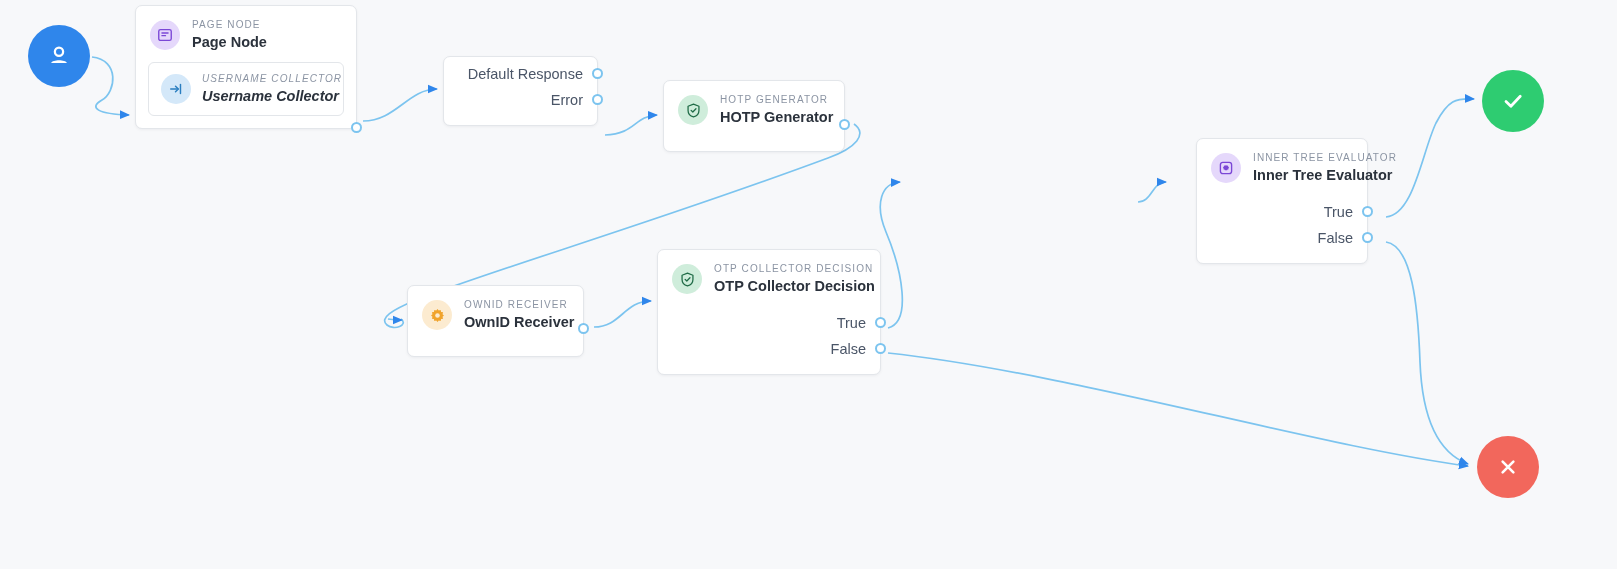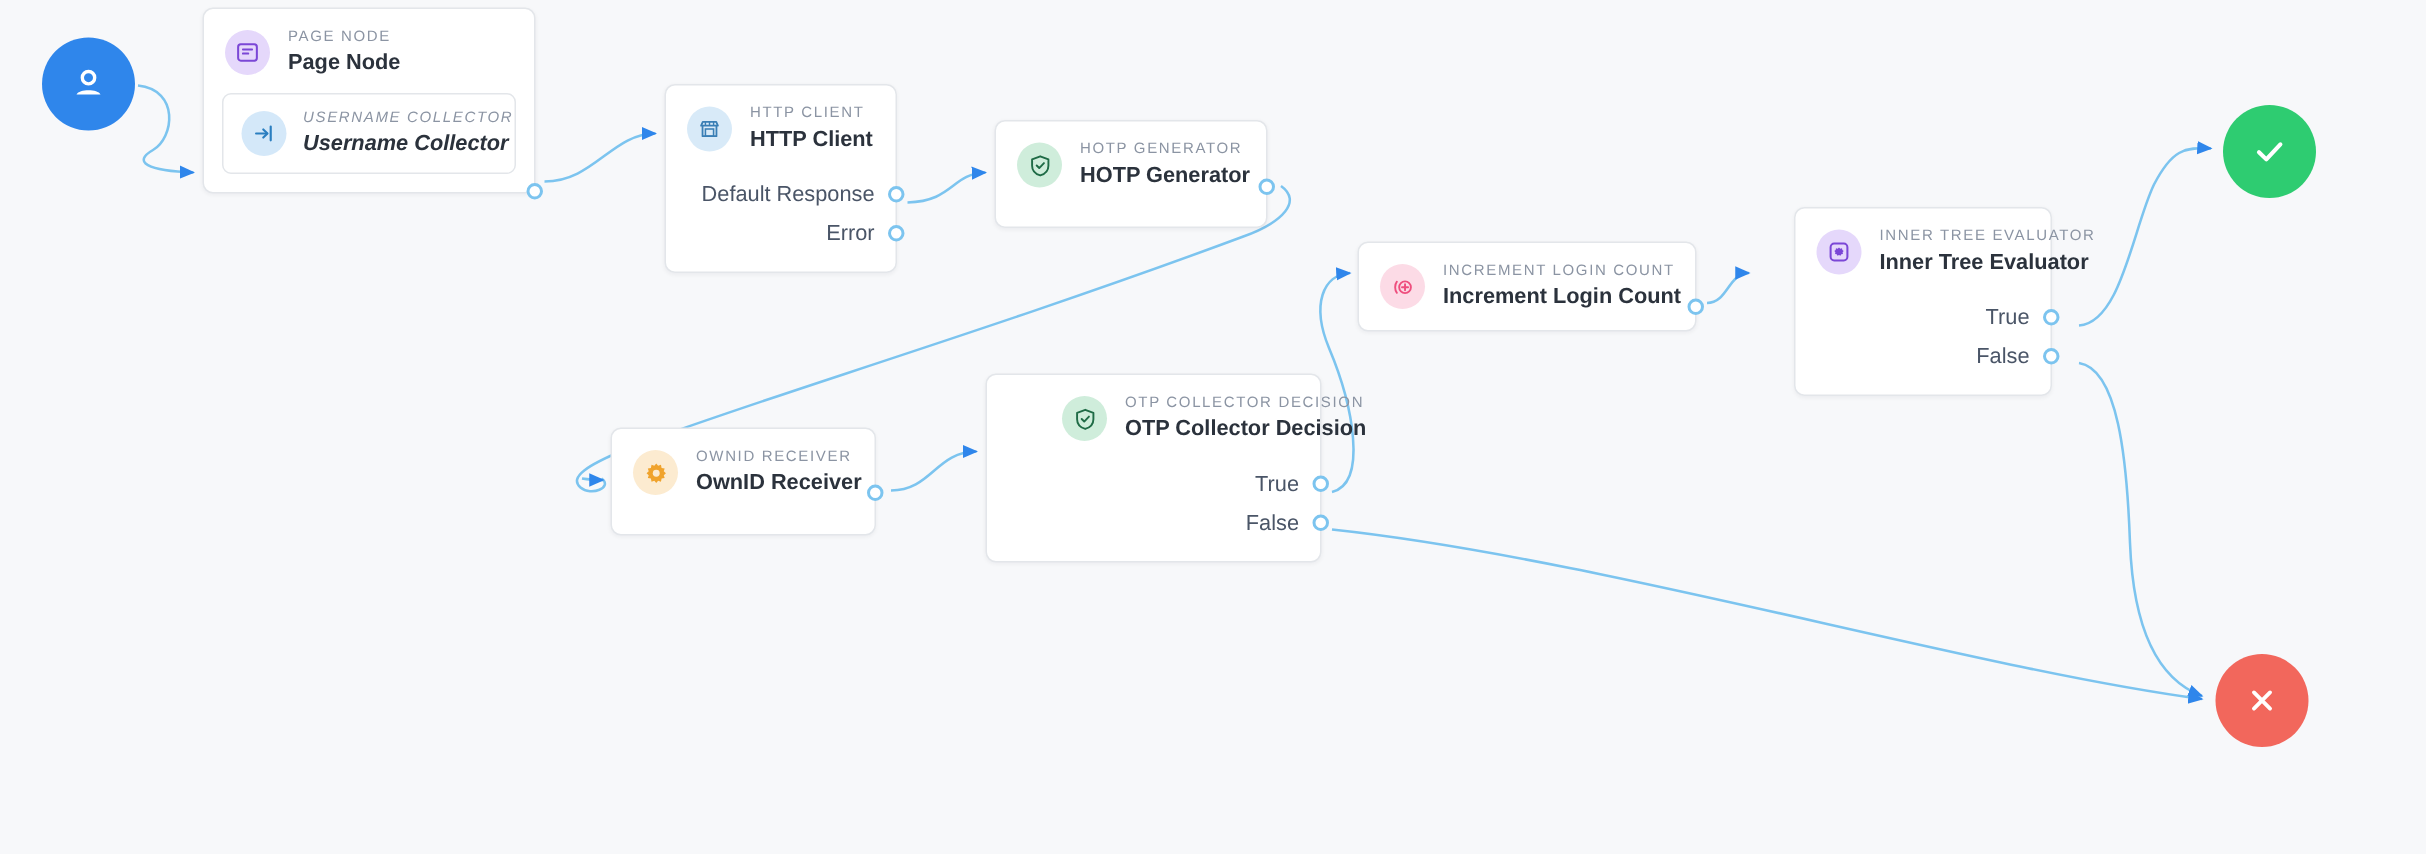--- a/index.html
+++ b/index.html
@@ -201,34 +201,20 @@
       <span class="head-text">
         <span class="kicker">USERNAME COLLECTOR</span>
         <span class="title">Username Collector</span>
       </span>
     </div>
 
     <div class="port-dot" style="right:-6px; top:116px;"></div>
   </div>
 
   <div class="node" style="left:427px; top:56px; width:155px;">
-    <div class="node-head">
-      <span class="icon-wrap" style="background:#d8eaf8;">
-        <svg width="16" height="16" viewBox="0 0 20 20">
-          <path d="M3 7.2 L4.4 4 H15.6 L17 7.2 Z" fill="none" stroke="#3a7fb5" stroke-width="1.5" stroke-linejoin="round"></path>
-          <path d="M6.6 4 V7.2 M10 4 V7.2 M13.4 4 V7.2" stroke="#3a7fb5" stroke-width="1.2"></path>
-          <path d="M4.2 7.2 V16 H15.8 V7.2" fill="none" stroke="#3a7fb5" stroke-width="1.5" stroke-linejoin="round"></path>
-          <rect x="6.6" y="10" width="6.8" height="6" fill="none" stroke="#3a7fb5" stroke-width="1.3"></rect>
-        </svg>
-      </span>
-      <span class="head-text">
-        <span class="kicker">HTTP CLIENT</span>
-        <span class="title">HTTP Client</span>
-      </span>
-    </div>
     <div class="ports">
       <div class="port-row">
         <span class="port-label">Default Response</span>
         <span class="port-dot" style="right:-20px; top:7px;"></span>
       </div>
       <div class="port-row">
         <span class="port-label">Error</span>
         <span class="port-dot" style="right:-20px; top:7px;"></span>
       </div>
     </div>
@@ -259,21 +245,21 @@
         </svg>
       </span>
       <span class="head-text">
         <span class="kicker">OWNID RECEIVER</span>
         <span class="title">OwnID Receiver</span>
       </span>
     </div>
     <div class="port-dot" style="right:-6px; top:37px;"></div>
   </div>
 
-  <div class="node" style="left:641px; top:249px; width:224px;padding-left:36px;">
+  <div class="node" style="left:641px; top:249px; width:224px;">
     <div class="node-head">
       <span class="icon-wrap" style="background:#cfeddb;">
         <svg width="17" height="17" viewBox="0 0 20 20">
           <path d="M10 2.6 L16.4 5 V10 C16.4 14 13.3 16.6 10 17.6 C6.7 16.6 3.6 14 3.6 10 V5 Z" fill="none" stroke="#1f6b46" stroke-width="1.5" stroke-linejoin="round"></path>
           <path d="M7.2 9.8 L9.2 11.8 L12.9 7.9" fill="none" stroke="#1f6b46" stroke-width="1.5" stroke-linecap="round" stroke-linejoin="round"></path>
         </svg>
       </span>
       <span class="head-text">
         <span class="kicker">OTP COLLECTOR DECISION</span>
         <span class="title">OTP Collector Decision</span>
@@ -284,36 +270,20 @@
         <span class="port-label">True</span>
         <span class="port-dot" style="right:-20px; top:7px;"></span>
       </div>
       <div class="port-row">
         <span class="port-label">False</span>
         <span class="port-dot" style="right:-20px; top:7px;"></span>
       </div>
     </div>
   </div>
 
-  <div class="node" style="left:889px; top:161px; width:226px;">
-    <div class="node-head" style="padding-bottom:12px;">
-      <span class="icon-wrap" style="background:#fcdbe6;">
-        <svg width="17" height="17" viewBox="0 0 20 20">
-          <circle cx="11.4" cy="10" r="4.6" fill="none" stroke="#ee4f7e" stroke-width="1.5"></circle>
-          <path d="M11.4 7.6 V12.4 M9 10 H13.8" stroke="#ee4f7e" stroke-width="1.5" stroke-linecap="round"></path>
-          <path d="M5 5.6 C3.2 7.8 3.2 12.2 5 14.4" fill="none" stroke="#ee4f7e" stroke-width="1.5" stroke-linecap="round"></path>
-        </svg>
-      </span>
-      <span class="head-text">
-        <span class="kicker">INCREMENT LOGIN COUNT</span>
-        <span class="title">Increment Login Count</span>
-      </span>
-    </div>
-    <div class="port-dot" style="right:-6px; top:37px;"></div>
-  </div>
 
   <div class="node" style="left:1180px; top:138px; width:172px;">
     <div class="node-head">
       <span class="icon-wrap" style="background:#e5d8fb;">
         <svg width="16" height="16" viewBox="0 0 20 20">
           <rect x="3" y="3" width="14" height="14" rx="3" fill="none" stroke="#7b47d6" stroke-width="1.7"></rect>
           <path d="M10 6.2 L11.1 7.2 L12.5 6.9 L12.8 8.3 L13.9 9.1 L13 10.2 L13.3 11.6 L11.9 11.9 L11.2 13.1 L10 12.5 L8.8 13.1 L8.1 11.9 L6.7 11.6 L7 10.2 L6.1 9.1 L7.2 8.3 L7.5 6.9 L8.9 7.2 Z" fill="#7b47d6"></path>
         </svg>
       </span>
       <span class="head-text">

